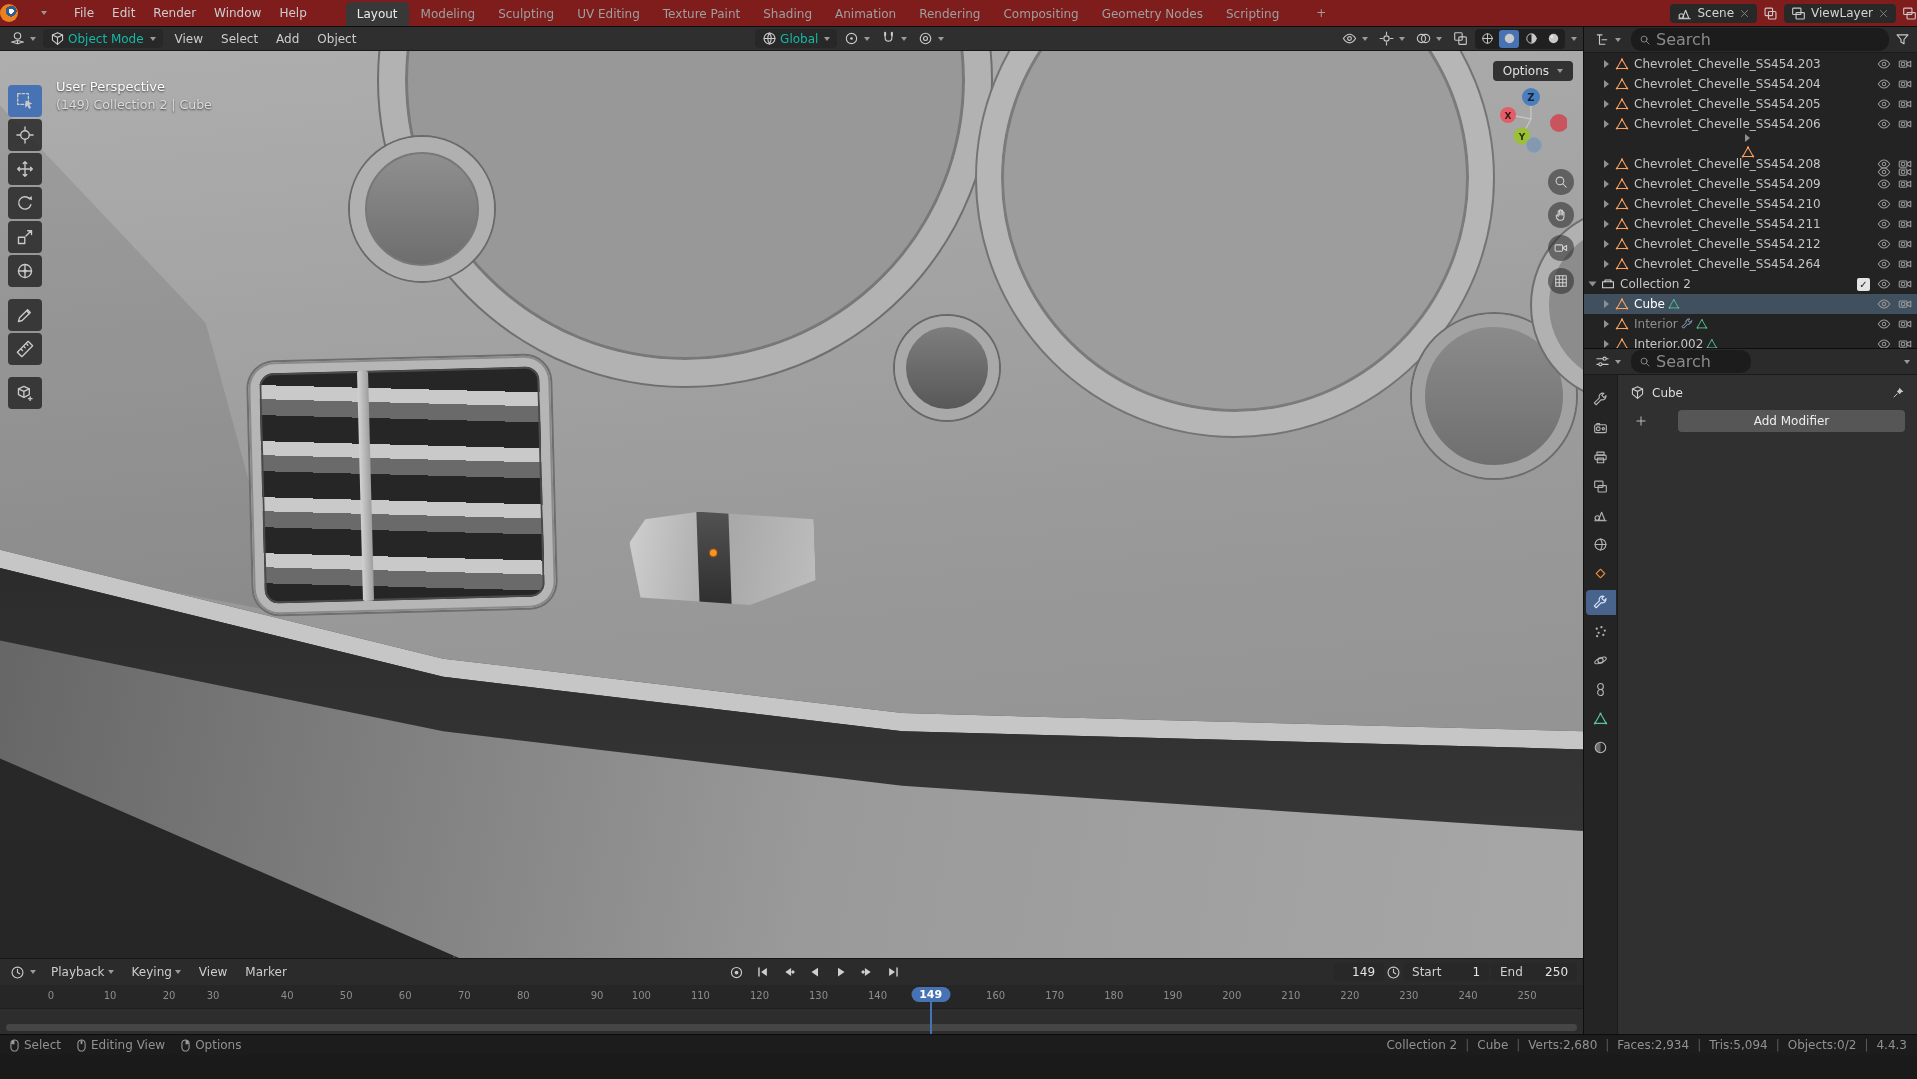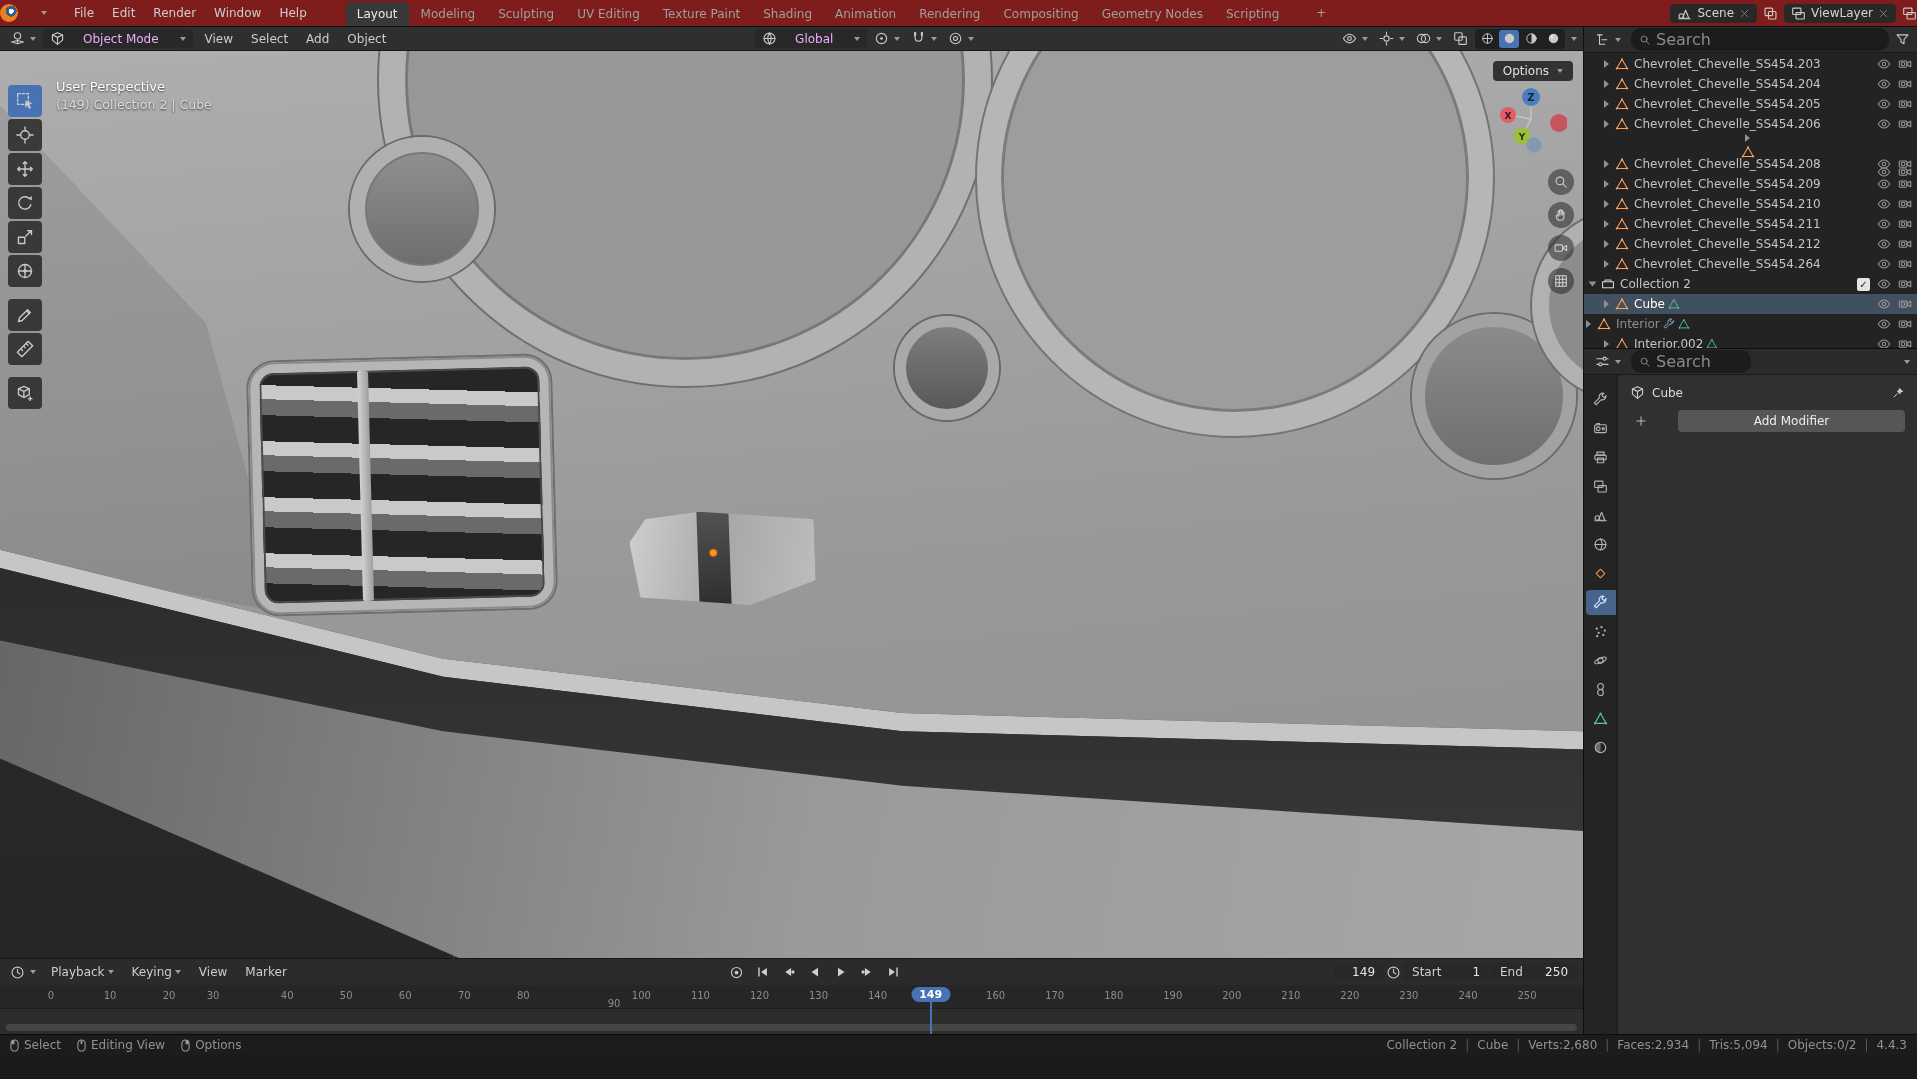--- a/index.html
+++ b/index.html
@@ -25,21 +25,21 @@
   .ws-tab{padding:5px 11px;color:#9f9f9f;border-radius:5px 5px 0 0;white-space:nowrap}
   .ws-tab.active{background:#383838;color:#eaeaea}
   .ws-add{padding:5px 8px;color:#9f9f9f}
   .tb-right{margin-left:auto;display:flex;gap:6px;align-items:center}
   .db-field{display:flex;align-items:center;gap:5px;background:#282828;border-radius:4px;padding:2px 7px;color:#d4d4d4}
 
   
   .workspace{display:flex;height:1007px}
   .main-col{flex:1;display:flex;flex-direction:column;min-width:0}
   .vp-header{height:24px;background:#2f2f2f;display:flex;align-items:center;padding:0 6px;gap:3px;border-bottom:1px solid #191919}
-  .dd{display:flex;align-items:center;gap:18px;background:#282828;border-radius:4px;padding:2px 7px;color:#f0abfc;white-space:nowrap}
+  .dd{display:flex;align-items:center;gap:3px;background:#282828;border-radius:4px;padding:2px 7px;color:#14b8a6;white-space:nowrap}
   .hd-icon-btn{display:flex;align-items:center;gap:2px;padding:2px 4px;border-radius:3px}
   .spacer{flex:1}
   .shading{display:flex;align-items:center;background:#202020;border-radius:4px;padding:1px 2px;gap:2px}
   .shade-btn{width:20px;height:18px;display:flex;align-items:center;justify-content:center;border-radius:3px;color:#c2c2c2}
   .shade-btn.active{background:#4772b3;color:#eef4ff}
 
   
   .viewport{flex:1;position:relative;overflow:hidden;background:linear-gradient(180deg,#2f2f2f,#262626)}
   .vp-shape{position:absolute;inset:0;pointer-events:none}
   .vp-dash{background:linear-gradient(175deg,#aeaeae,#999999 55%,#8f8f8f);clip-path:polygon(0 0,100% 0,100% 75%,57% 73%,28% 67%,0 55%);z-index:1}
@@ -608,21 +608,21 @@
           <div class="ruler" id="ruler-ticks">
               <span class="tick" style="left: 51px;">0</span>
               <span class="tick" style="left: 110.04px;">10</span>
               <span class="tick" style="left: 169.08px;">20</span>
               <span class="tick" style="left: 213px;">30</span>
               <span class="tick" style="left: 287.16px;">40</span>
               <span class="tick" style="left: 346.2px;">50</span>
               <span class="tick" style="left: 405.24px;">60</span>
               <span class="tick" style="left: 464.28px;">70</span>
               <span class="tick" style="left: 523.32px;">80</span>
-              <span class="tick" style="left: 614px; margin-top: 8px;">90</span>
+              <span class="tick" style="left: 597px;">90</span>
               <span class="tick" style="left: 641.4px;">100</span>
               <span class="tick" style="left: 700.44px;">110</span>
               <span class="tick" style="left: 759.48px;">120</span>
               <span class="tick" style="left: 818.52px;">130</span>
               <span class="tick" style="left: 877.56px;">140</span>
               <span class="tick" style="left: 936.6px;">150</span>
               <span class="tick" style="left: 995.64px;">160</span>
               <span class="tick" style="left: 1054.68px;">170</span>
               <span class="tick" style="left: 1113.72px;">180</span>
               <span class="tick" style="left: 1172.76px;">190</span>
@@ -1023,21 +1023,21 @@
                 </span>
                 <span class="ic" style="width: 14px; height: 14px; color: rgb(154, 154, 154);">
                   <svg viewBox="0 0 16 16">
                     <rect x="1.4" y="4.6" width="8.8" height="7" rx="1.1"></rect>
                     <circle cx="5.8" cy="8.1" r="2.1"></circle>
                     <path d="M10.2 7.2l4.4-2.4v6.4l-4.4-2.4z"></path>
                   </svg>
                 </span>
               </span>
             </div>
-            <div class="ol-row dim" style="padding-left: 0;">
+            <div class="ol-row dim" style="padding-left: 18px;">
               <span class="expander"></span>
               <span class="ic" style="width: 14px; height: 14px; color: rgb(255, 160, 92);">
                 <svg viewBox="0 0 16 16">
                   <path d="M8 2.6L14 13.2H2z"></path>
                   <circle cx="8" cy="2.6" r="1.1" fill="currentColor" stroke="none"></circle>
                   <circle cx="14" cy="13.2" r="1.1" fill="currentColor" stroke="none"></circle>
                   <circle cx="2" cy="13.2" r="1.1" fill="currentColor" stroke="none"></circle>
                 </svg>
               </span>
               <span class="ol-label">Interior</span>

